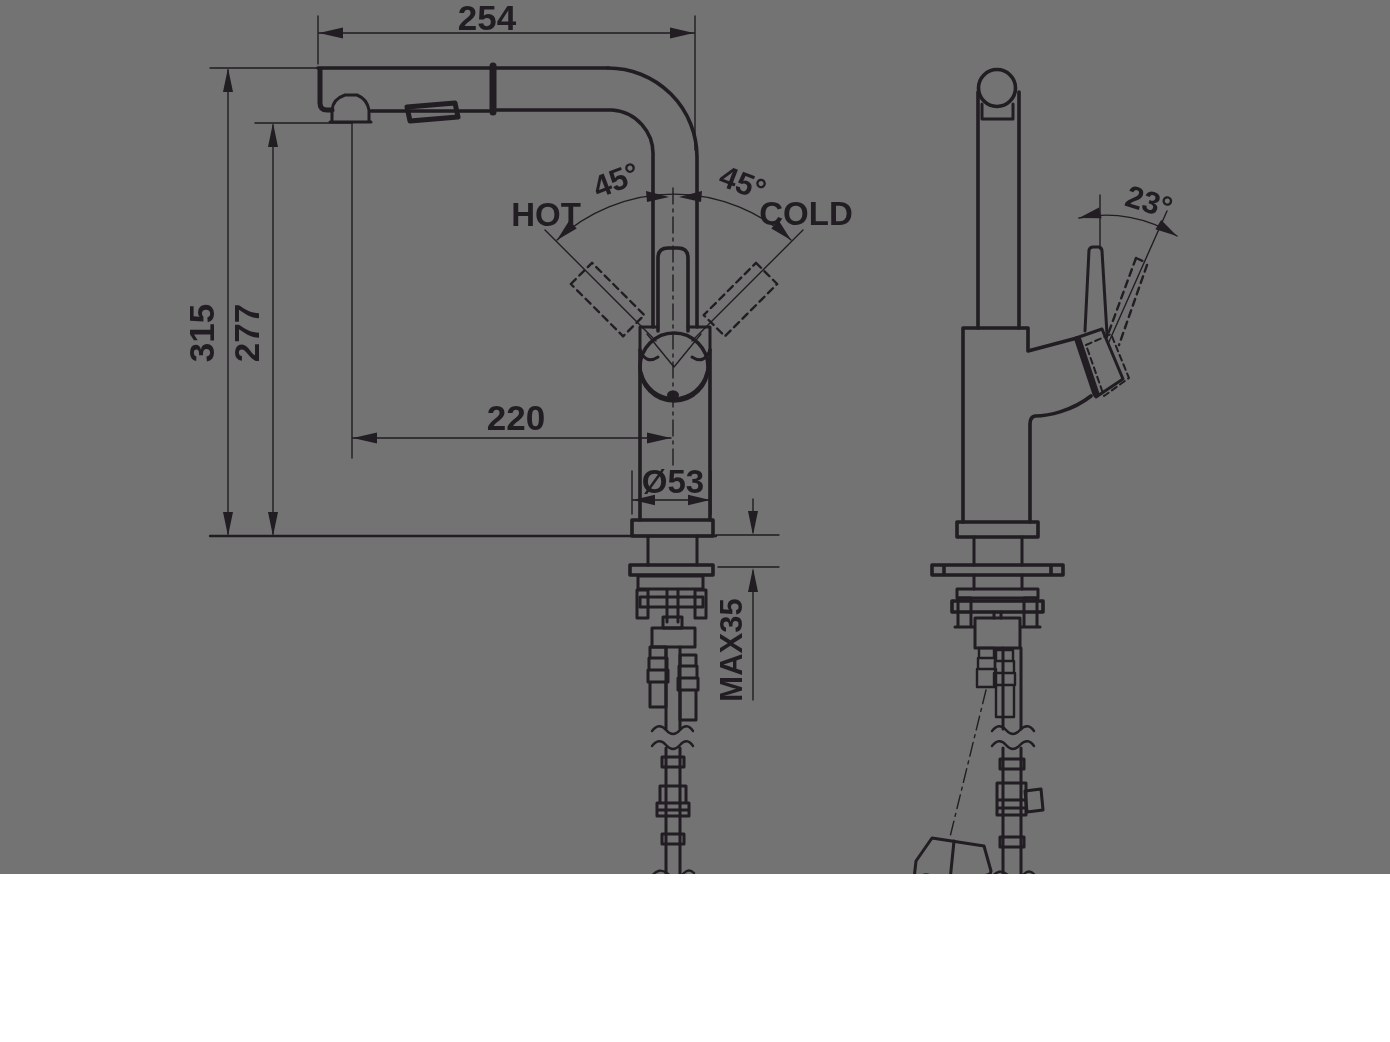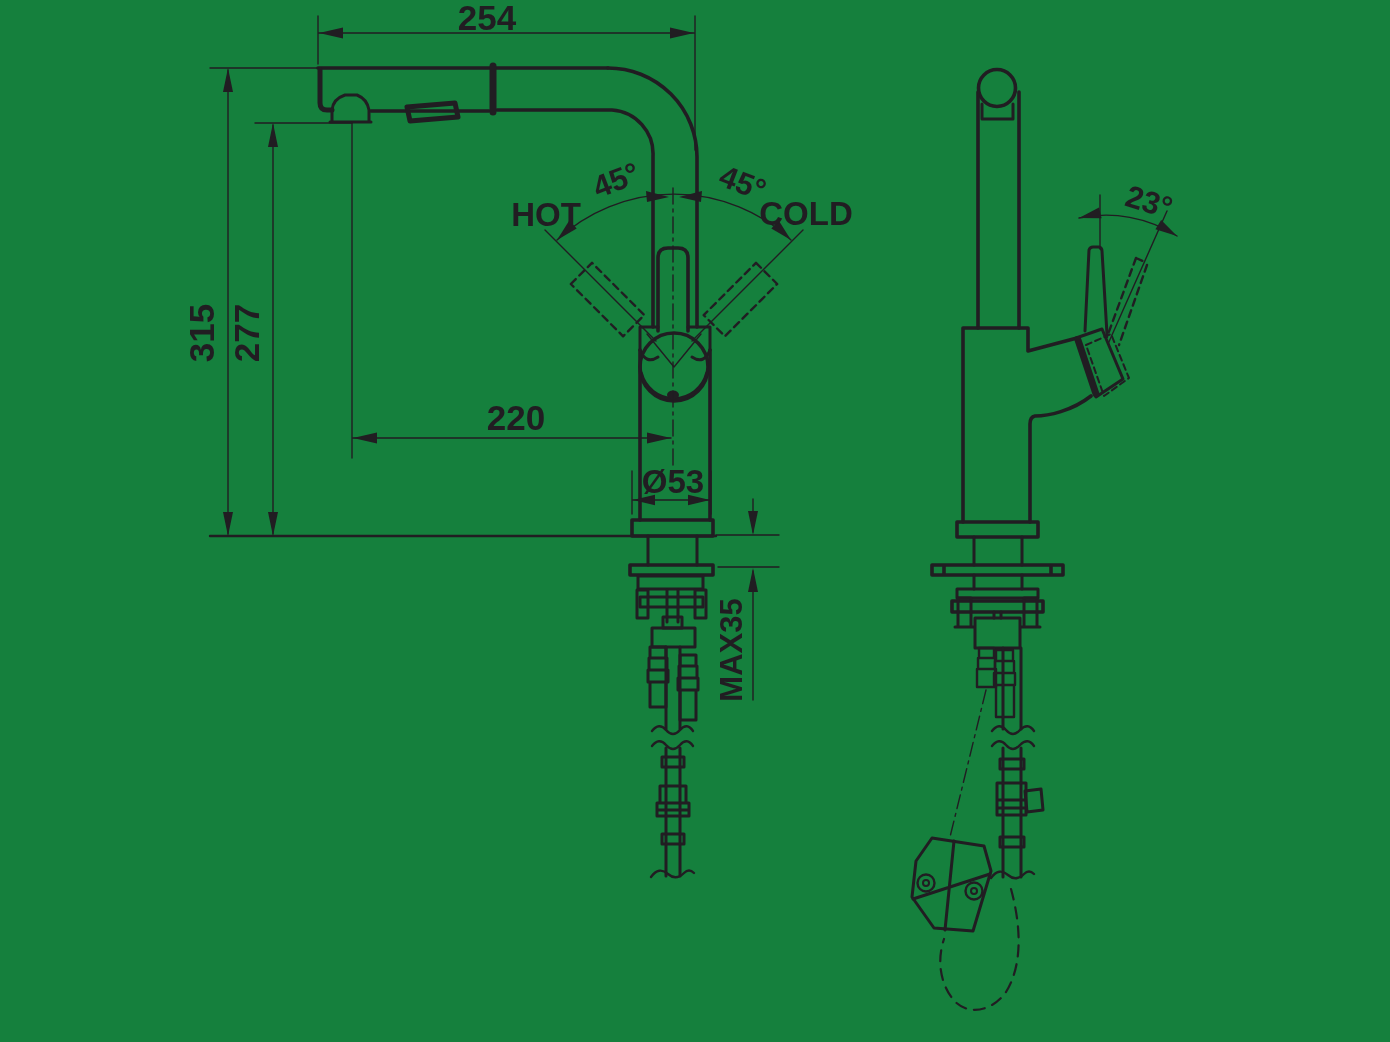--- a/index.html
+++ b/index.html
@@ -1,16 +1,16 @@
 <!DOCTYPE html>
 <html><head>
 <meta charset="utf-8">
 <style>
   html,body{margin:0;padding:0;background:#fff;}
-  .canvas{position:relative;width:1390px;height:1042px;background:#15803d;overflow:hidden;}
+  .canvas{position:relative;width:1390px;height:874px;background:#737373;overflow:hidden;}
   svg{display:block;}
   .ln{stroke:#211d22;fill:none;stroke-linecap:round;stroke-linejoin:round;}
   .w1{stroke-width:1.4;}
   .w2{stroke-width:2.4;}
   .w3{stroke-width:3.0;}
   .w35{stroke-width:3.6;}
   .w5{stroke-width:5.0;}
   .w7{stroke-width:7.0;}
   .dash{stroke-dasharray:7 5;stroke-width:2.4;}
   .dashloop{stroke-dasharray:11 8;stroke-width:2.2;}

